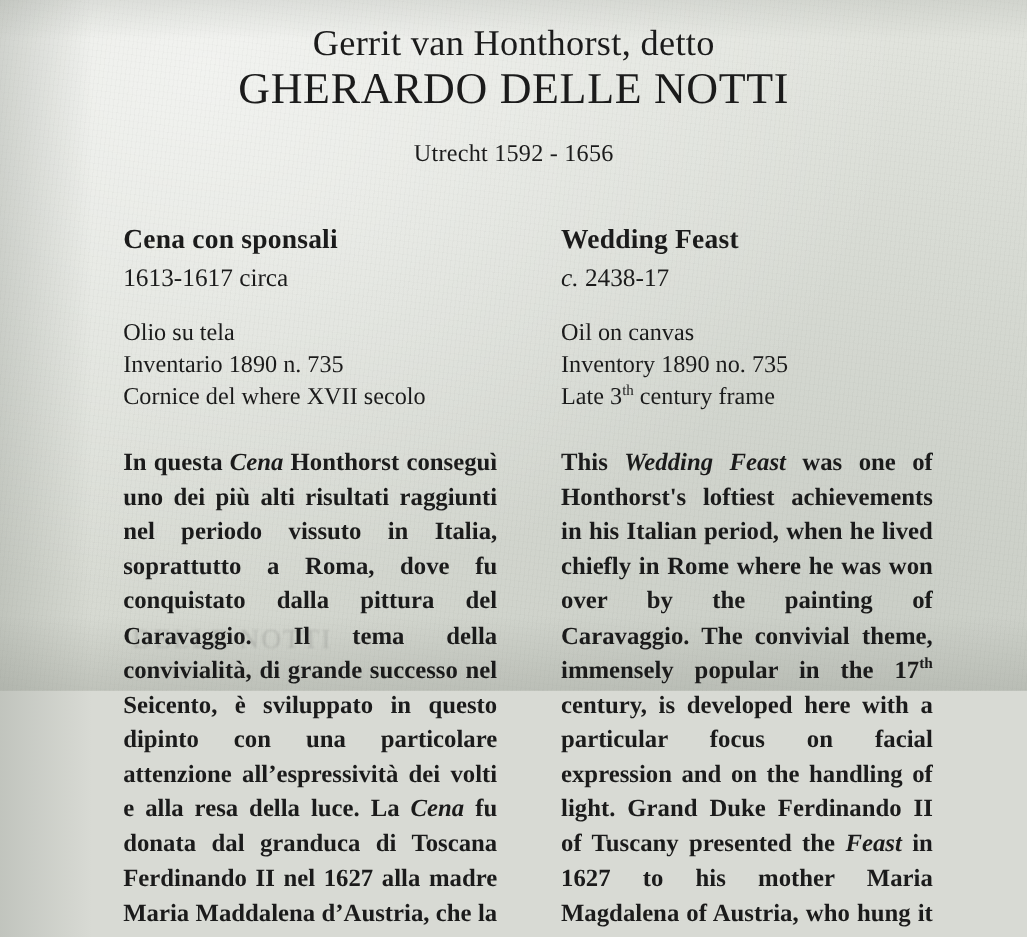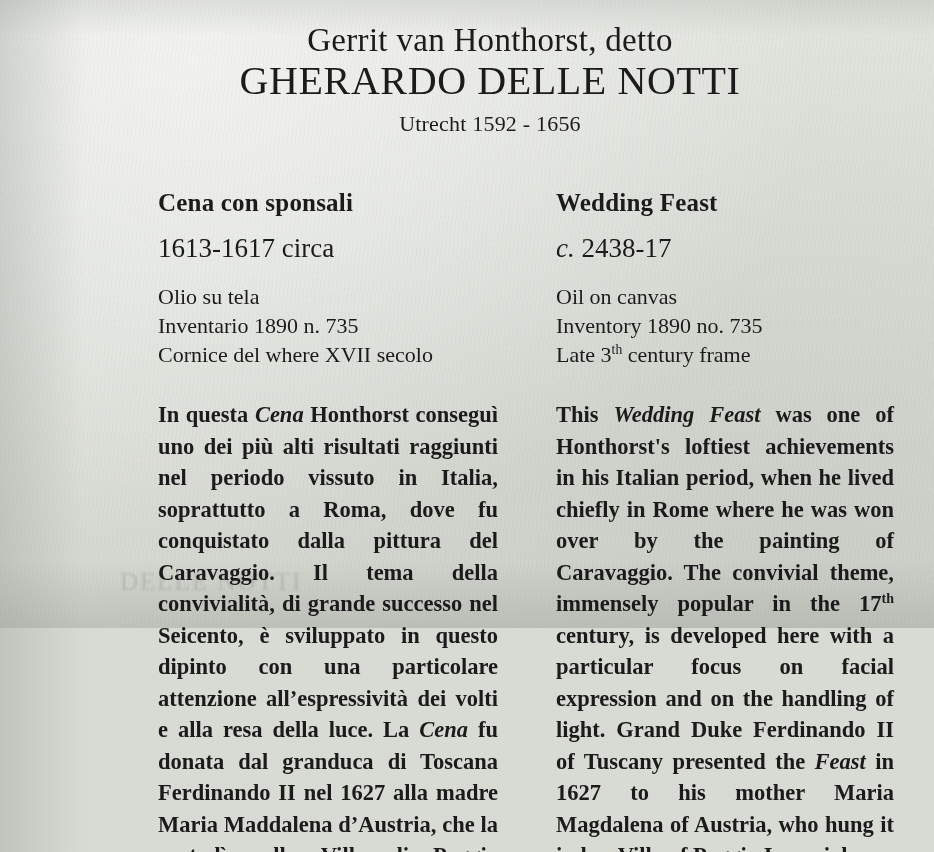--- a/index.html
+++ b/index.html
@@ -16,21 +16,20 @@
   }
   .plaque {
     position: relative;
     width: 934px;
     height: 628px;
     box-sizing: border-box;
     background:
       radial-gradient(ellipse at 20% 10%, rgba(255,255,255,0.55), rgba(255,255,255,0) 60%),
       radial-gradient(ellipse at 85% 85%, rgba(190,195,188,0.45), rgba(255,255,255,0) 65%),
       linear-gradient(175deg, #e3e5df 0%, #dcdfd8 45%, #d3d6ce 100%);
-    padding-left: 46px;
   }
   .grain {
     position: absolute;
     inset: 0;
     pointer-events: none;
     background-image:
       repeating-linear-gradient(96deg, rgba(0,0,0,0.018) 0 1px, rgba(255,255,255,0) 1px 4px),
       repeating-linear-gradient(7deg, rgba(0,0,0,0.012) 0 1px, rgba(255,255,255,0) 1px 6px);
     opacity: 0.9;
   }
@@ -78,21 +77,21 @@
     letter-spacing: 0.3px;
   }
   .header .artist-line2 {
     font-size: 40px;
     line-height: 42px;
     letter-spacing: 0.6px;
   }
   .header .dates {
     font-size: 22px;
     line-height: 32px;
-    margin-top: 6px;
+    margin-top: 21px;
     letter-spacing: 0.2px;
   }
 
   .columns {
     position: relative;
     display: flex;
     margin-top: 48px;
     padding: 0 104px 0 112px;
     box-sizing: border-box;
     gap: 58px;
@@ -105,23 +104,23 @@
     width: 338px;
     flex: 0 0 338px;
   }
   .title {
     font-size: 25px;
     font-weight: bold;
     line-height: 30px;
     letter-spacing: 0.2px;
   }
   .subtitle {
-    font-size: 27px;
+    font-size: 23px;
     line-height: 30px;
-    margin-top: 15px;
+    margin-top: 5px;
   }
   .subtitle .it {
     font-style: italic;
   }
   .meta {
     margin-top: 19px;
     font-size: 22px;
     line-height: 29px;
   }
   .meta div {

